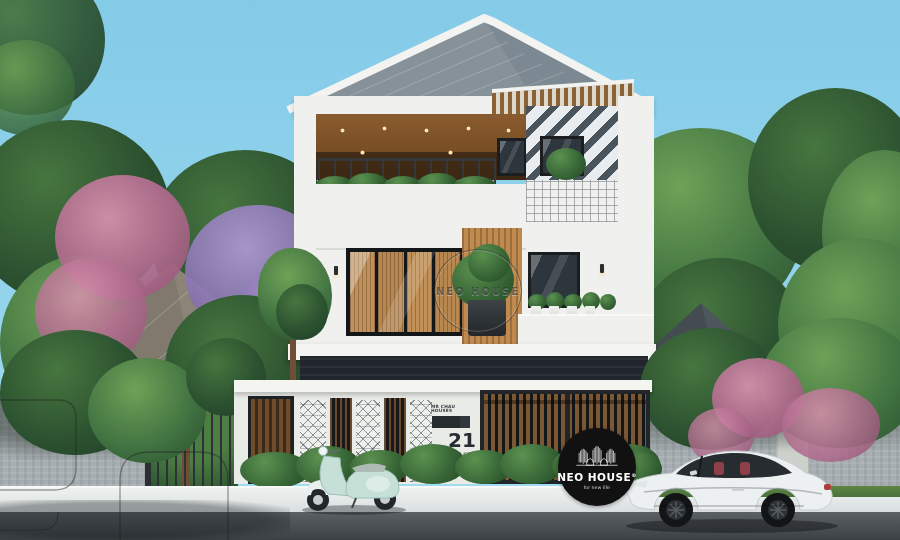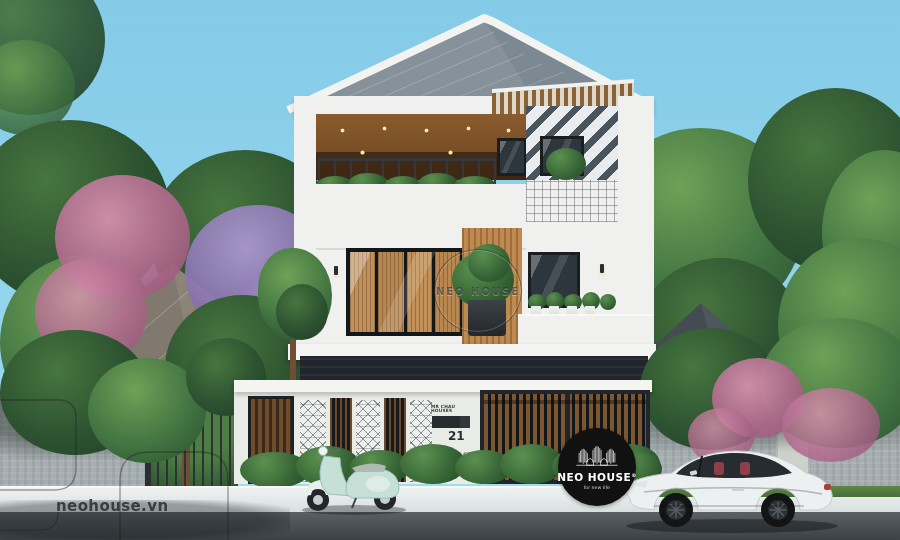--- a/index.html
+++ b/index.html
@@ -200,21 +200,21 @@
     <div class="abs" style="left:248px;top:396px;width:46px;height:88px;border:3px solid #1d2124;
          background:repeating-linear-gradient(90deg,#6e4c2c 0 4px,#3a2a1c 4px 7px);"></div>
     <div class="abs lattice" style="left:300px;top:400px;width:26px;height:82px;"></div>
     <div class="abs wood-slat-dark" style="left:330px;top:398px;width:22px;height:84px;"></div>
     <div class="abs lattice" style="left:356px;top:400px;width:24px;height:82px;"></div>
     <div class="abs wood-slat-dark" style="left:384px;top:398px;width:22px;height:84px;"></div>
     <div class="abs lattice" style="left:410px;top:400px;width:22px;height:82px;"></div>
 
     <span class="tinytxt" style="left:431px;top:404px;width:50px;font-size:6px;transform:scale(.72);transform-origin:left top;letter-spacing:.3px;">MR CHAU HOUSES</span>
     <div class="abs" style="left:432px;top:416px;width:38px;height:12px;background:#262b2f;border-right:10px solid #31373c;"></div>
-    <span class="tinytxt" style="left:448px;top:430px;width:34px;font-size:12px;color:#272c30;">21</span>
+    <span class="tinytxt" style="left:448px;top:430px;width:34px;font-size:20px;color:#272c30;">21</span>
     <span class="tinytxt" style="left:448px;top:452px;width:36px;font-size:6px;transform:scale(.8);transform-origin:left top;letter-spacing:.4px;">HCM CITY</span>
 
     <div class="abs wood-gate" style="left:480px;top:390px;width:170px;height:94px;">
       <div class="abs" style="left:50%;top:0;width:5px;height:100%;background:#22262a;"></div>
       <div class="abs" style="left:0;top:6px;width:100%;height:4px;background:rgba(0,0,0,.35);"></div>
     </div>
 
     <span class="bush" style="left:240px;top:452px;width:70px;height:36px;"></span>
     <span class="bush" style="left:296px;top:446px;width:64px;height:40px;"></span>
     <span class="bush" style="left:350px;top:450px;width:60px;height:34px;"></span>
@@ -317,15 +317,14 @@
         <path d="M37,30 v-6 l5,-4 l5,4 v6 z" fill="none"></path>
         <line x1="2" y1="30" x2="62" y2="30"></line>
       </g>
     </svg>
     <div class="brand">
       <span>NEO HOUSE</span><span class="reg">®</span>
     </div>
     <div class="tag">for new life</div>
   </div>
 
-  <span class="url" style="left:56px;top:497px;">neohouse.vn</span>
 
 </div>
 
 </body></html>

